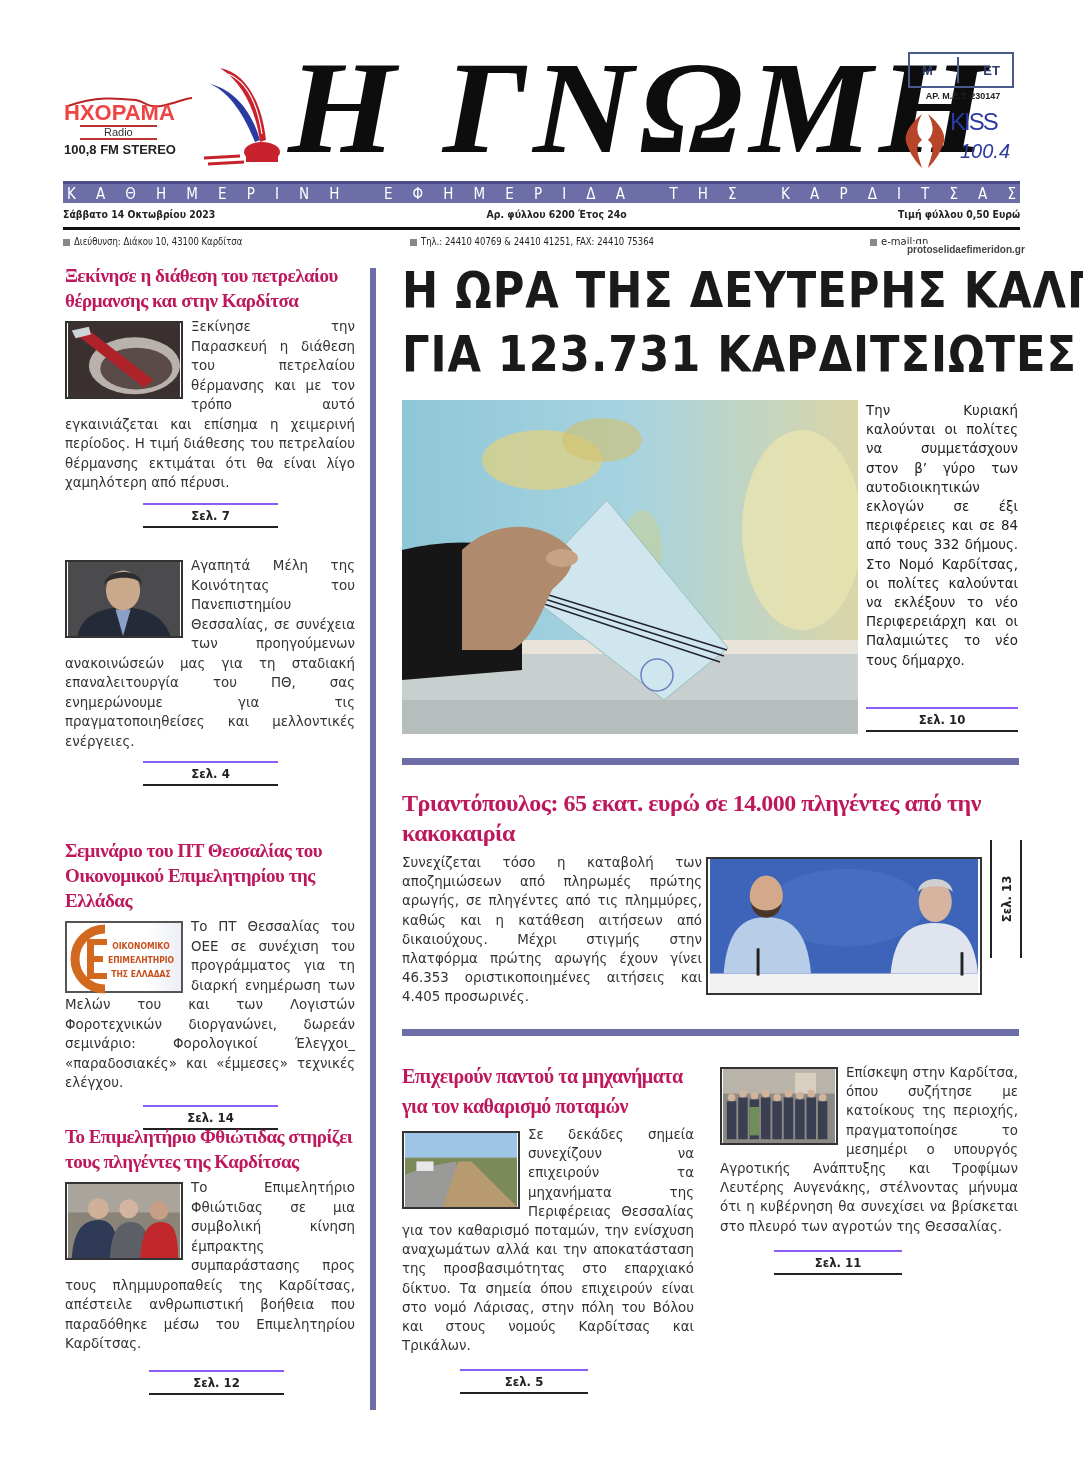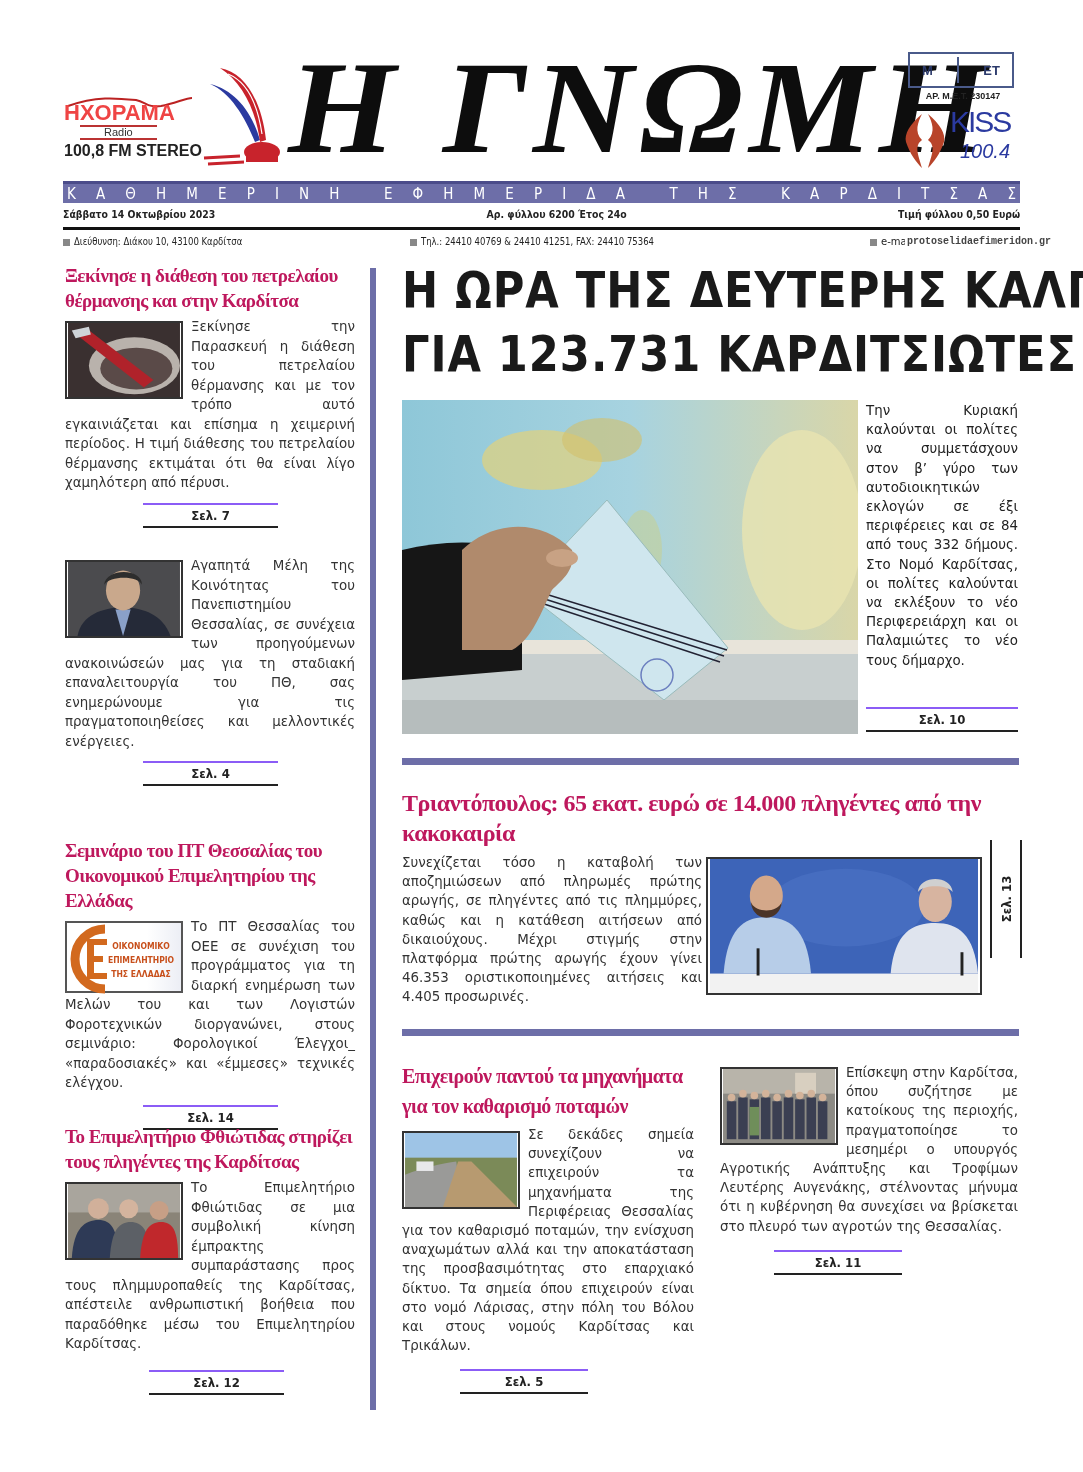--- a/index.html
+++ b/index.html
@@ -3,37 +3,37 @@
 <meta charset="utf-8">
 <style>
   html,body{margin:0;padding:0;background:#fff;}
   body{width:1083px;height:1472px;position:relative;overflow:hidden;font-family:"Liberation Sans",sans-serif;color:#222;}
   .abs{position:absolute;}
   
   .radio-logo{left:60px;top:90px;width:140px;height:70px;}
   .radio-wave{position:absolute;left:6px;top:4px;width:128px;height:16px;}
   .radio-name{position:absolute;left:4px;top:10px;font-weight:bold;font-size:22px;color:#ef4444;letter-spacing:0px;font-family:"Liberation Sans",sans-serif;}
   .radio-sub{position:absolute;left:20px;top:35px;font-size:11px;color:#333;border-top:2px solid #b33;border-bottom:2px solid #b33;padding:0 24px;line-height:11px;}
-  .radio-freq{position:absolute;left:4px;top:52px;font-weight:bold;font-size:16px;color:#222;white-space:nowrap;}
+  .radio-freq{position:absolute;left:4px;top:52px;font-weight:bold;font-size:13px;color:#222;white-space:nowrap;}
   .quill{left:200px;top:62px;width:90px;height:110px;}
   .title{left:288px;top:38px;width:590px;height:140px;font-family:"Liberation Serif",serif;font-style:italic;font-weight:bold;font-size:132px;line-height:140px;color:#0d0d0d;letter-spacing:6px;white-space:nowrap;transform:scaleX(1.05);transform-origin:left;}
   .met-logo{left:908px;top:52px;width:106px;height:36px;border:2px solid #4a5a8a;box-sizing:border-box;display:flex;align-items:center;justify-content:space-around;font-weight:bold;color:#2b3a6b;font-size:13px;}
   .met-sep{width:2px;height:26px;background:#4a5a8a;}
   .met-num{left:908px;top:91px;width:110px;font-size:9px;font-weight:bold;color:#222;text-align:center;white-space:nowrap;}
   .kiss-logo{left:898px;top:104px;width:125px;height:70px;}
-  .kiss-text{position:absolute;left:52px;top:0;font-size:30px;color:#2b3aa0;font-family:"Liberation Sans",sans-serif;font-weight:normal;line-height:36px;letter-spacing:-2px;}
+  .kiss-text{position:absolute;left:52px;top:0;font-size:24px;color:#2b3aa0;font-family:"Liberation Sans",sans-serif;font-weight:normal;line-height:36px;letter-spacing:-2px;}
   .kiss-freq{position:absolute;left:62px;top:36px;font-size:20px;color:#2b3aa0;line-height:22px;font-style:italic;}
   .lips{position:absolute;left:4px;top:6px;width:46px;height:60px;}
   .tagline{left:63px;top:181px;width:957px;height:22px;background:#6d6ea8;border-top:3px solid #4b4c8a;color:#fff;font-family:"DejaVu Sans Condensed","DejaVu Sans",sans-serif;font-size:15px;line-height:20px;display:flex;justify-content:space-between;padding:0 4px;box-sizing:border-box;}
   .tagline span{display:inline-block;}
   .info-row{left:63px;top:208px;width:957px;height:18px;font-size:11px;font-weight:bold;display:flex;justify-content:space-between;font-family:"DejaVu Sans",sans-serif;transform:scaleX(0.85);transform-origin:left;width:1126px;}
   .info-row2{left:63px;top:235px;font-size:10px;font-family:"DejaVu Sans",sans-serif;white-space:nowrap;}
   .sq{display:inline-block;width:7px;height:7px;background:#888;margin-right:4px;vertical-align:middle;}
   .rule-black{background:#111;}
-  .watermark{left:905px;top:236px;font-size:10px;font-weight:bold;color:#444;background:#fff;padding:0 2px;font-family:Liberation Mono, monospace;}
+  .watermark{left:905px;top:244px;font-size:10px;font-weight:bold;color:#444;background:#fff;padding:0 2px;font-family:Liberation Sans, sans-serif;}
   
   .h-art{font-family:Liberation Serif, serif;font-weight:bold;color:#be185d;letter-spacing:-0.5px;}
   .left-h{font-size:19px;line-height:25px;width:300px;}
   .body-txt{font-family:"DejaVu Sans",sans-serif;font-size:13.4px;line-height:19.5px;color:#333;text-align:justify;}
   .thumb{float:left;margin:4px 8px 2px 0;border:2px solid #333;box-sizing:border-box;}
   .sel{font-family:"DejaVu Sans Condensed","DejaVu Sans",sans-serif;font-weight:bold;font-size:13px;text-align:center;border-top:2px solid #8b5cf6;border-bottom:2px solid #222;line-height:21px;}
   .vbar{background:#6d6ea8;}
   .main-h{font-family:"DejaVu Sans Condensed","DejaVu Sans",sans-serif;font-weight:bold;font-size:50px;line-height:56px;color:#1a1a1a;white-space:nowrap;transform:scaleX(0.96);transform-origin:left;letter-spacing:1px;}
   .main-side{font-family:"DejaVu Sans",sans-serif;font-size:13.4px;line-height:19.2px;color:#222;text-align:justify;}
 </style>
@@ -164,21 +164,21 @@
         <rect x="20" y="16" width="20" height="6" fill="#d2691e"></rect>
         <rect x="20" y="33" width="16" height="6" fill="#d2691e"></rect>
         <rect x="20" y="50" width="20" height="6" fill="#d2691e"></rect>
       </svg>
       <div style="position:absolute;left:30px;top:16px;font-size:8.5px;line-height:14px;color:#c8501c;font-family:'DejaVu Sans Condensed','DejaVu Sans',sans-serif;font-weight:bold;text-align:center;width:88px;">
         <div>ΟΙΚΟΝΟΜΙΚΟ</div>
         <div>ΕΠΙΜΕΛΗΤΗΡΙΟ</div>
         <div>ΤΗΣ ΕΛΛΑΔΑΣ</div>
       </div>
     </div>
-    <span>Το ΠΤ Θεσσαλίας του ΟΕΕ σε συνέχιση του προγράμματος για τη διαρκή ενημέρωση των Μελών του και των Λογιστών Φοροτεχνικών διοργανώνει, στους σεμινάριο: Φορολογικοί Έλεγχοι_ «παραδοσιακές» και «έμμεσες» τεχνικές ελέγχου.</span>
+    <span>Το ΠΤ Θεσσαλίας του ΟΕΕ σε συνέχιση του προγράμματος για τη διαρκή ενημέρωση των Μελών του και των Λογιστών Φοροτεχνικών διοργανώνει, δωρεάν σεμινάριο: Φορολογικοί Έλεγχοι_ «παραδοσιακές» και «έμμεσες» τεχνικές ελέγχου.</span>
   </div>
   <div class="sel" style="width:135px;margin:12px 0 0 78px;">Σελ. 14</div>
 </div>
 
 <div class="abs" style="left:65px;top:1124px;width:290px;">
   <div class="h-art left-h">Το Επιμελητήριο Φθιώτιδας στηρίζει τους πληγέντες της Καρδίτσας</div>
   <div class="body-txt" style="margin-top:4px;">
     <svg class="thumb" width="118" height="78" viewBox="0 0 118 78">
       <rect width="118" height="78" fill="#8a8478"></rect>
       <rect x="0" y="0" width="118" height="30" fill="#a9a59d"></rect>

